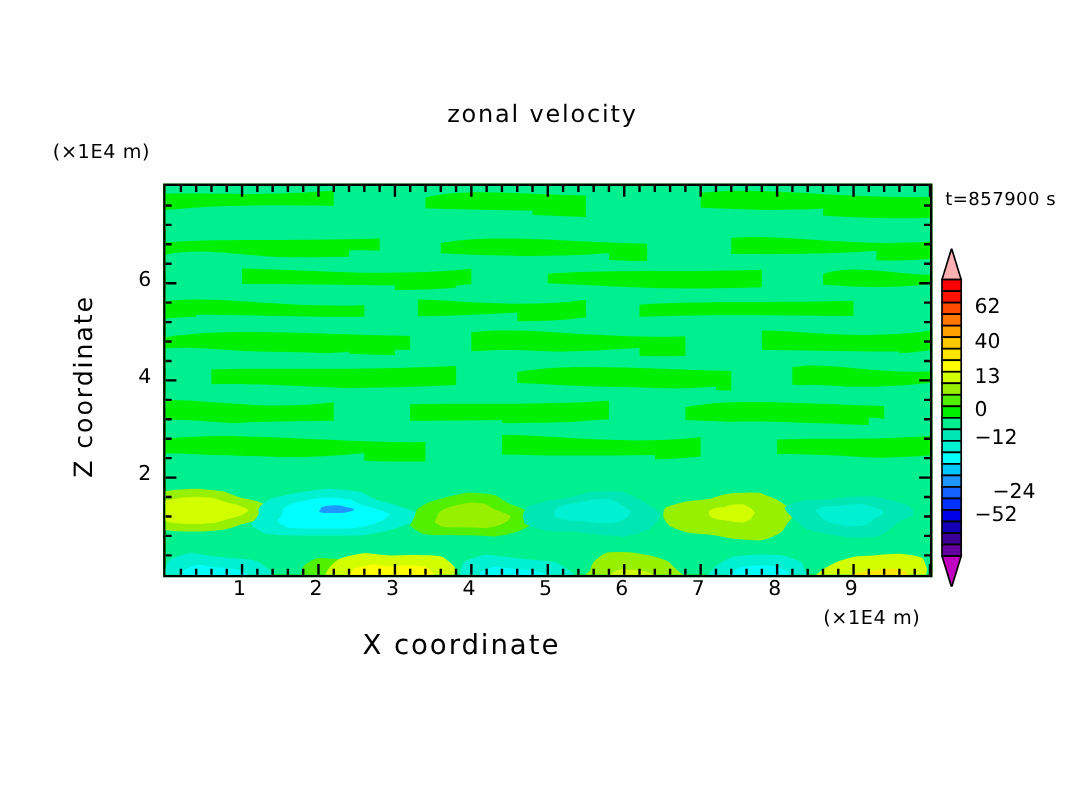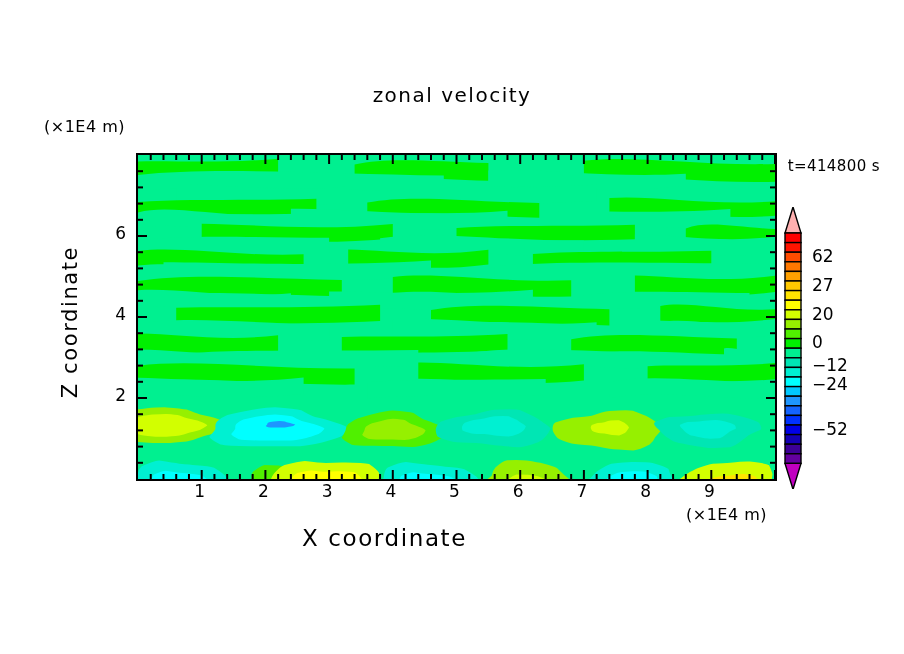--- a/index.html
+++ b/index.html
@@ -290,21 +290,21 @@
     <line x1="2" y1="66.79999999999995" x2="7" y2="66.79999999999995" stroke="#000" stroke-width="2"></line>
     <line x1="639" y1="66.79999999999995" x2="634" y2="66.79999999999995" stroke="#000" stroke-width="2"></line>
     <line x1="2" y1="50.59999999999991" x2="7" y2="50.59999999999991" stroke="#000" stroke-width="2"></line>
     <line x1="639" y1="50.59999999999991" x2="634" y2="50.59999999999991" stroke="#000" stroke-width="2"></line>
     <line x1="2" y1="34.39999999999992" x2="7" y2="34.39999999999992" stroke="#000" stroke-width="2"></line>
     <line x1="639" y1="34.39999999999992" x2="634" y2="34.39999999999992" stroke="#000" stroke-width="2"></line>
     <line x1="2" y1="18.199999999999932" x2="7" y2="18.199999999999932" stroke="#000" stroke-width="2"></line>
     <line x1="639" y1="18.199999999999932" x2="634" y2="18.199999999999932" stroke="#000" stroke-width="2"></line>
   </svg>
 
-<div class="abs" id="time-stamp">t=414800 s</div>
+<div class="abs" id="time-stamp">t=857900 s</div>
 
 <div id="xtick-container">
     <div class="abs xtick-label" style="left: 184.7px;">1</div>
     <div class="abs xtick-label" style="left: 248.4px;">2</div>
     <div class="abs xtick-label" style="left: 312.1px;">3</div>
     <div class="abs xtick-label" style="left: 375.8px;">4</div>
     <div class="abs xtick-label" style="left: 439.5px;">5</div>
     <div class="abs xtick-label" style="left: 503.2px;">6</div>
     <div class="abs xtick-label" style="left: 566.9px;">7</div>
     <div class="abs xtick-label" style="left: 630.6px;">8</div>
@@ -341,19 +341,19 @@
       <rect x="2" y="208.4" width="16" height="9.6" fill="#0032ff" stroke="#000" stroke-width="1.4"></rect>
       <rect x="2" y="218" width="16" height="9.6" fill="#0000e6" stroke="#000" stroke-width="1.4"></rect>
       <rect x="2" y="227.6" width="16" height="9.6" fill="#1400b4" stroke="#000" stroke-width="1.4"></rect>
       <rect x="2" y="237.2" width="16" height="9.6" fill="#3c0096" stroke="#000" stroke-width="1.4"></rect>
       <rect x="2" y="246.79999999999998" width="16" height="9.6" fill="#6400a0" stroke="#000" stroke-width="1.4"></rect>
       <path d="M2,256.4 L18,256.4 L10,282.4 Z" fill="#c000c0" stroke="#000" stroke-width="1.4"></path>
     </svg>
 </div>
 <div id="cbar-label-container">
     <div class="abs cbar-label" style="top: 246px;">62</div>
-    <div class="abs cbar-label" style="top: 274.8px;">27</div>
-    <div class="abs cbar-label" style="top: 303.6px;">20</div>
+    <div class="abs cbar-label" style="top: 274.8px;">40</div>
+    <div class="abs cbar-label" style="top: 303.6px;">13</div>
     <div class="abs cbar-label" style="top: 332.4px;">0</div>
     <div class="abs cbar-label" style="top: 355px;">−12</div>
-    <div class="abs cbar-label" style="top: 374px;">−24</div>
+    <div class="abs cbar-label" style="top: 400px; margin-left: 15px;">−24</div>
     <div class="abs cbar-label" style="top: 418.8px;">−52</div>
   </div>
 
 </body></html>

